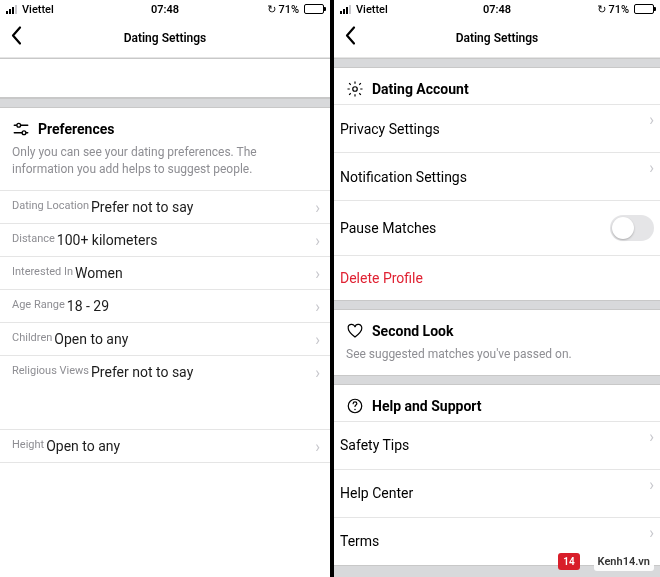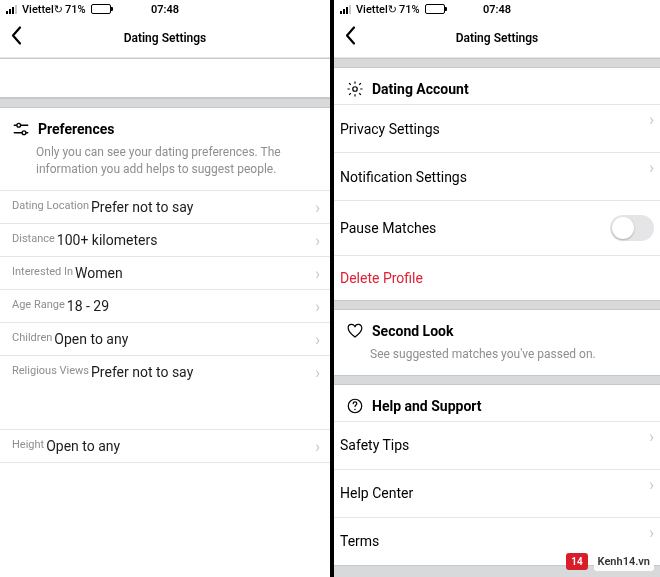--- a/index.html
+++ b/index.html
@@ -16,21 +16,21 @@
   background: #fff;
   display: flex;
   flex-direction: column;
   position: relative;
 }
 .phone + .phone { border-left: 4px solid #000; }
 .status-bar {
   height: 18px;
   display: flex;
   align-items: center;
-  justify-content: flex-start;
+  justify-content: space-between;
   padding: 0 6px;
   font-size: 11px;
   font-weight: 500;
   background: #fff;
 }
 .status-left, .status-right { display: flex; align-items: center; gap: 2px; }
 .status-center { position: absolute; left: 50%; transform: translateX(-50%); font-weight: 600; }
 .signal { display: inline-flex; align-items: flex-end; gap: 1px; margin-right: 3px; }
 .signal span { width: 2px; background: #000; display: inline-block; }
 .signal span:nth-child(1){height:3px}.signal span:nth-child(2){height:5px}.signal span:nth-child(3){height:7px}.signal span:nth-child(4){height:9px;background:#c7c7cc}
@@ -50,21 +50,21 @@
 .nav-title { font-size: 12px; font-weight: 600; }
 .scroll { flex: 1; overflow-y: auto; background: #fff; }
 .gap { height: 10px; background: #d8d9db; border-top:1px solid #c8c8c8; border-bottom:1px solid #c8c8c8; }
 .gap.thin { height: 40px; background: #fff; }
 .section-header {
   display: flex; align-items: center; gap: 8px;
   padding: 12px 12px 6px 12px;
   font-size: 14px; font-weight: 700;
 }
 .section-header svg { width: 18px; height: 18px; }
-.section-desc { padding: 0 12px 12px 12px; font-size: 12px; color: #8e8e93; line-height: 1.4; margin-left: 24px; }
+.section-desc { padding: 0 12px 12px 12px; font-size: 12px; color: #8e8e93; line-height: 1.4; }
 .pref-row {
   padding: 8px 12px;
   border-top: 1px solid #e5e5e5;
   display: flex; flex-direction: row; gap: 2px;
   position: relative; cursor: pointer;
 }
 .pref-row:last-child { border-bottom: 1px solid #e5e5e5; margin-top: 41px; }
 .pref-label { font-size: 11px; color: #8e8e93; }
 .pref-value { font-size: 14px; color: #1c1c1c; }
 .chevron { position: absolute; right: 10px; top: 50%; transform: translateY(-50%); color: #c7c7cc; font-size: 16px; }
@@ -76,21 +76,21 @@
 }
 .link-row.danger { color: #e02233; }
 .toggle {
   width: 44px; height: 26px; background: #e5e5e7; border-radius: 13px; position: relative;
 }
 .toggle::after { content:""; position:absolute; left:2px; top:2px; width:22px; height:22px; background:#fff; border-radius:50%; box-shadow:0 1px 2px rgba(0,0,0,.25); }
 .watermark {
   position: absolute; right: 6px; bottom: 6px;
   display: flex; align-items: center; font-size: 11px; font-weight: 600;
 }
-.watermark .sq { background:#d81e2a; color:#fff; padding:3px 5px; border-radius:3px; margin-right:6px; font-size:10px; }
+.watermark .sq { background:#d81e2a; color:#fff; padding:3px 5px; border-radius:3px; margin-right:14px; font-size:10px; }
 .watermark .txt { background:rgba(255,255,255,.92); padding:3px 4px; border-radius:3px; color:#333; }
 </style>
 </head>
 <body>
 
 <div class="phone">
   <div class="status-bar">
     <div class="status-left">
       <span class="signal">
           <span></span>

